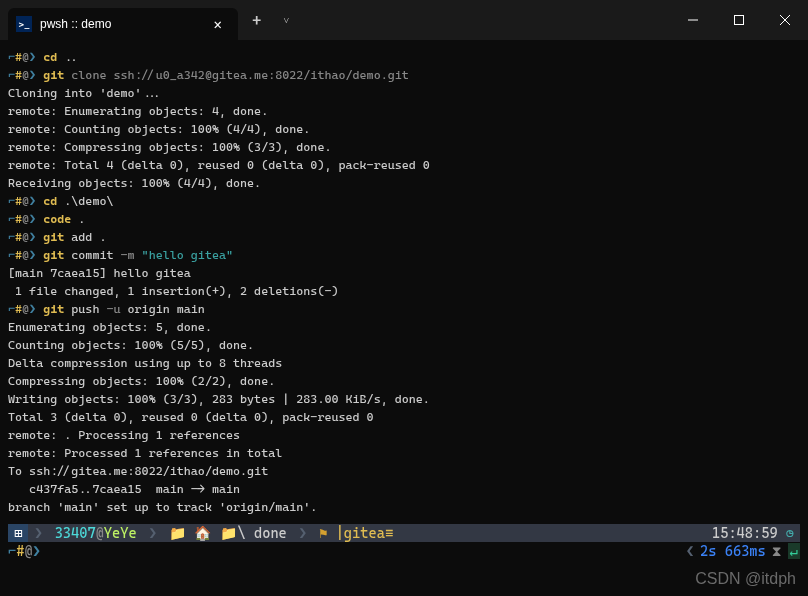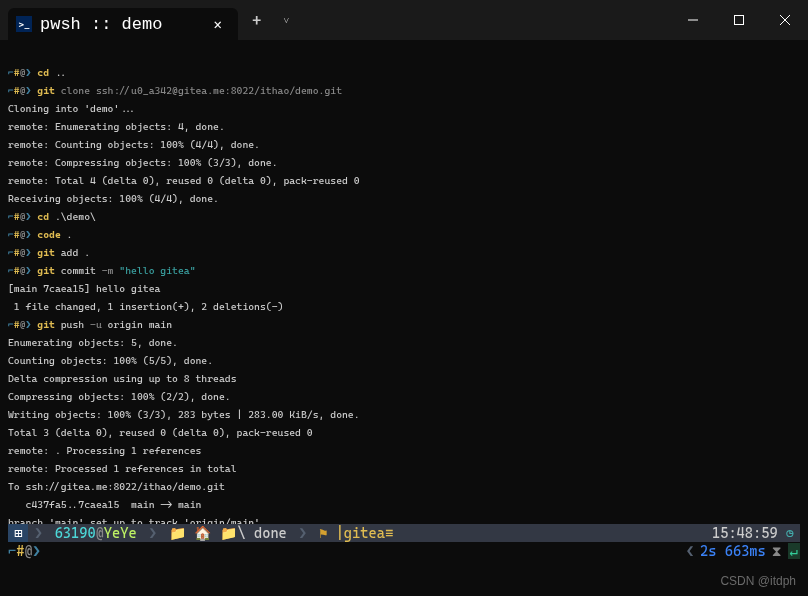--- a/index.html
+++ b/index.html
@@ -32,36 +32,36 @@
       border-radius: 6px 6px 0 0;
       gap: 8px;
       min-width: 230px;
     }
     .tab-icon {
       width: 16px; height: 16px;
       background: #012456;
       display: flex; align-items: center; justify-content: center;
       font-size: 10px; color: #fff;
     }
-    .tab-title { color: #ffffff; font-family: Liberation Mono, monospace; font-size: 17px; flex: 1; }
+    .tab-title { color: #ffffff; font-family: Liberation Sans, sans-serif; font-size: 12px; flex: 1; }
     .tab-close { color: #ffffff; cursor: pointer; font-size: 14px; padding: 2px 6px; }
     .new-tab { color: #cccccc; padding: 0 14px; cursor: pointer; font-size: 16px; }
     .dropdown { color: #cccccc; padding: 0 8px; cursor: pointer; font-size: 10px; }
     .window-controls { display: flex; }
     .win-btn {
       width: 46px; height: 32px;
       display: flex; align-items: center; justify-content: center;
       color: #ffffff; cursor: pointer;
     }
     .win-btn svg { width: 10px; height: 10px; }
     .terminal {
-      padding: 24px 8px;
+      padding: 8px 8px;
       line-height: 18px;
       white-space: pre;
-      font-size: 10px;
+      font-size: 12px;
     }
     .prompt-pre { color: #4080a0; }
     .prompt-hash { color: #e0bc52; }
     .prompt-at { color: #888; }
     .prompt-close { color: #4080a0; }
     .cmd-yellow { color: #e0bc52; font-weight: bold; }
     .cmd-white { color: #cccccc; }
     .cmd-gray { color: #888; }
     .cmd-cyan { color: #3aa0a0; }
     .line { display: block; }
@@ -91,21 +91,21 @@
       bottom: 36px; left: 8px; right: 8px;
       height: 18px;
       display: flex;
       align-items: center;
     }
     .watermark {
       position: absolute;
       bottom: 8px; right: 12px;
       color: #6a6a6a;
       font-family: 'Segoe UI', sans-serif;
-      font-size: 12px;
+      font-size: 16px;
       margin-top: 16px;
     }
     .sb-right { margin-left: auto; display: flex; align-items: center; gap: 6px; }
     .dur { color: #3b82f6; }
     .hourglass { color: #888; }
     .check { color: #3c9; background: #1a3a2a; padding: 0 2px; }
     .prompt-arrow { color: #556070; padding-left: 4px; }
   </style>
 </head>
 <body>
@@ -139,21 +139,21 @@
       </div>
   </div>
 </div>
 
 <div class="terminal" id="term"><span class="line"><span class="prompt-pre">⌐</span><span class="prompt-hash">#</span><span class="prompt-at">@</span><span class="prompt-close">❯</span> <span class="cmd-yellow">cd</span><span class="cmd-white"> ..</span></span><span class="line"><span class="prompt-pre">⌐</span><span class="prompt-hash">#</span><span class="prompt-at">@</span><span class="prompt-close">❯</span> <span class="cmd-yellow">git</span><span class="cmd-gray"> clone ssh://u0_a342@gitea.me:8022/ithao/demo.git</span></span><span class="line"><span class="cmd-white">Cloning into 'demo'...</span></span><span class="line"><span class="cmd-white">remote: Enumerating objects: 4, done.</span></span><span class="line"><span class="cmd-white">remote: Counting objects: 100% (4/4), done.</span></span><span class="line"><span class="cmd-white">remote: Compressing objects: 100% (3/3), done.</span></span><span class="line"><span class="cmd-white">remote: Total 4 (delta 0), reused 0 (delta 0), pack-reused 0</span></span><span class="line"><span class="cmd-white">Receiving objects: 100% (4/4), done.</span></span><span class="line"><span class="prompt-pre">⌐</span><span class="prompt-hash">#</span><span class="prompt-at">@</span><span class="prompt-close">❯</span> <span class="cmd-yellow">cd</span><span class="cmd-white"> .\demo\</span></span><span class="line"><span class="prompt-pre">⌐</span><span class="prompt-hash">#</span><span class="prompt-at">@</span><span class="prompt-close">❯</span> <span class="cmd-yellow">code</span><span class="cmd-white"> .</span></span><span class="line"><span class="prompt-pre">⌐</span><span class="prompt-hash">#</span><span class="prompt-at">@</span><span class="prompt-close">❯</span> <span class="cmd-yellow">git</span><span class="cmd-white"> add .</span></span><span class="line"><span class="prompt-pre">⌐</span><span class="prompt-hash">#</span><span class="prompt-at">@</span><span class="prompt-close">❯</span> <span class="cmd-yellow">git</span><span class="cmd-white"> commit </span><span class="cmd-gray">-m </span><span class="cmd-cyan">"hello gitea"</span></span><span class="line"><span class="cmd-white">[main 7caea15] hello gitea</span></span><span class="line"><span class="cmd-white"> 1 file changed, 1 insertion(+), 2 deletions(-)</span></span><span class="line"><span class="prompt-pre">⌐</span><span class="prompt-hash">#</span><span class="prompt-at">@</span><span class="prompt-close">❯</span> <span class="cmd-yellow">git</span><span class="cmd-white"> push </span><span class="cmd-gray">-u </span><span class="cmd-white">origin main</span></span><span class="line"><span class="cmd-white">Enumerating objects: 5, done.</span></span><span class="line"><span class="cmd-white">Counting objects: 100% (5/5), done.</span></span><span class="line"><span class="cmd-white">Delta compression using up to 8 threads</span></span><span class="line"><span class="cmd-white">Compressing objects: 100% (2/2), done.</span></span><span class="line"><span class="cmd-white">Writing objects: 100% (3/3), 283 bytes | 283.00 KiB/s, done.</span></span><span class="line"><span class="cmd-white">Total 3 (delta 0), reused 0 (delta 0), pack-reused 0</span></span><span class="line"><span class="cmd-white">remote: . Processing 1 references</span></span><span class="line"><span class="cmd-white">remote: Processed 1 references in total</span></span><span class="line"><span class="cmd-white">To ssh://gitea.me:8022/ithao/demo.git</span></span><span class="line"><span class="cmd-white">   c437fa5..7caea15  main -&gt; main</span></span><span class="line"><span class="cmd-white">branch 'main' set up to track 'origin/main'.</span></span></div>
 
 <div class="statusbar1">
   <span class="sb-seg seg-blue">⊞</span>
   <span class="sb-seg seg-dark seg-chevron">❯</span>
   <span class="sb-seg seg-dark">
-    <span class="seg-user">63190</span>
+    <span class="seg-user">33407</span>
       <span class="seg-at">@</span>
       <span class="seg-host">YeYe</span>
   </span>
   <span class="sb-seg seg-dark seg-chevron">❯</span>
   <span class="sb-seg seg-dark">
     <span class="seg-folder">📁</span>
     <span class="seg-path">&nbsp;</span>
     <span class="seg-path">🏠</span>
     <span class="seg-chevron">&nbsp;</span>
     <span class="seg-folder">📁</span>

